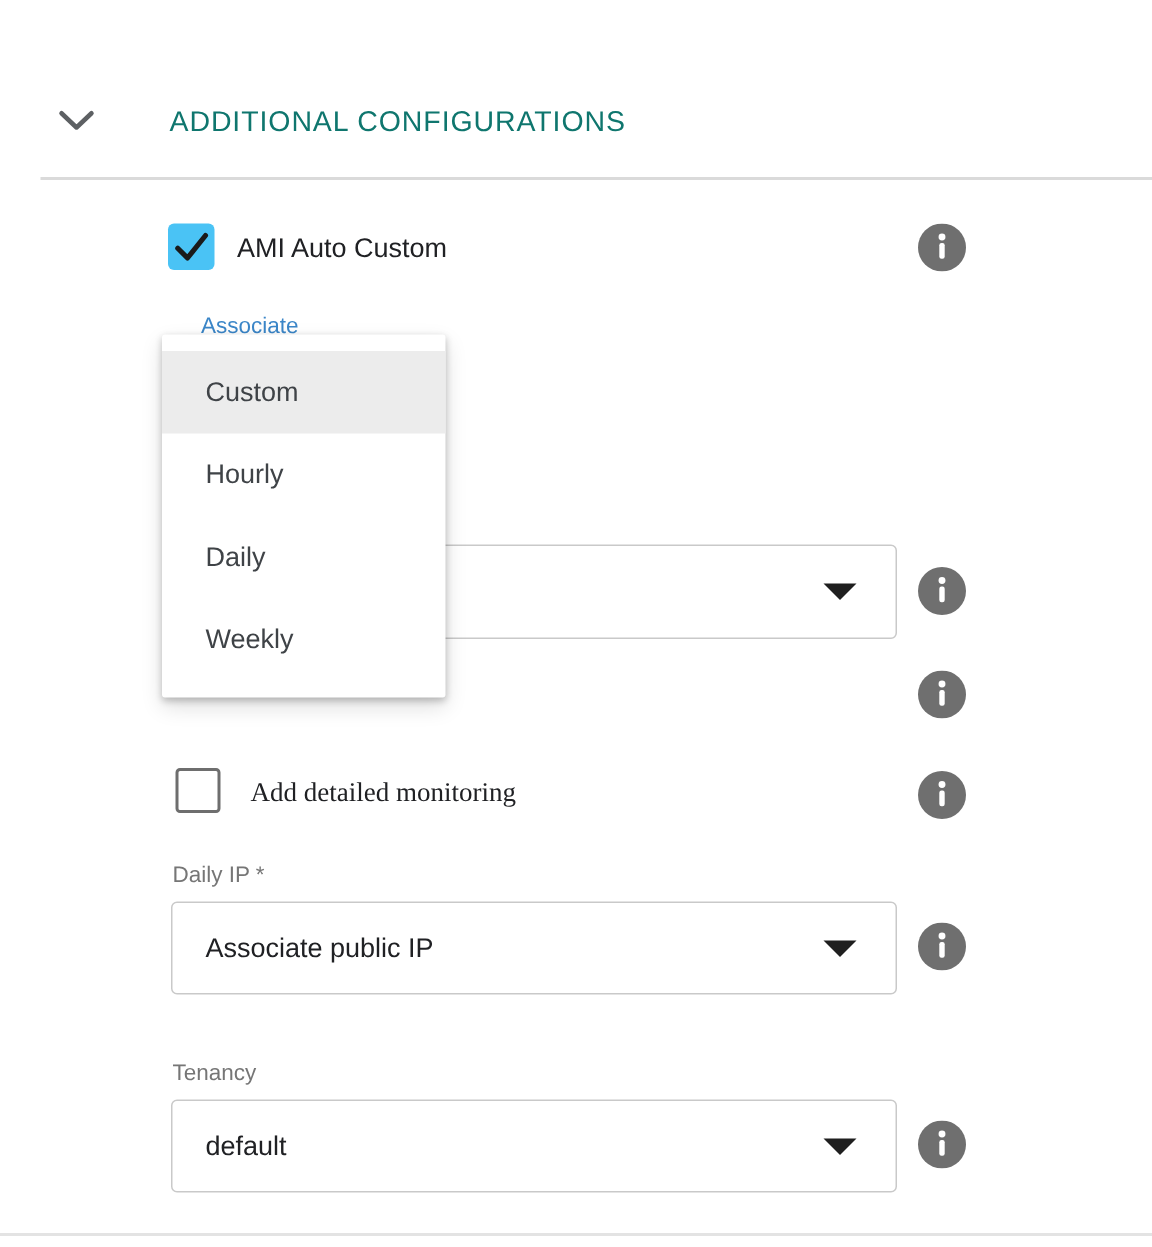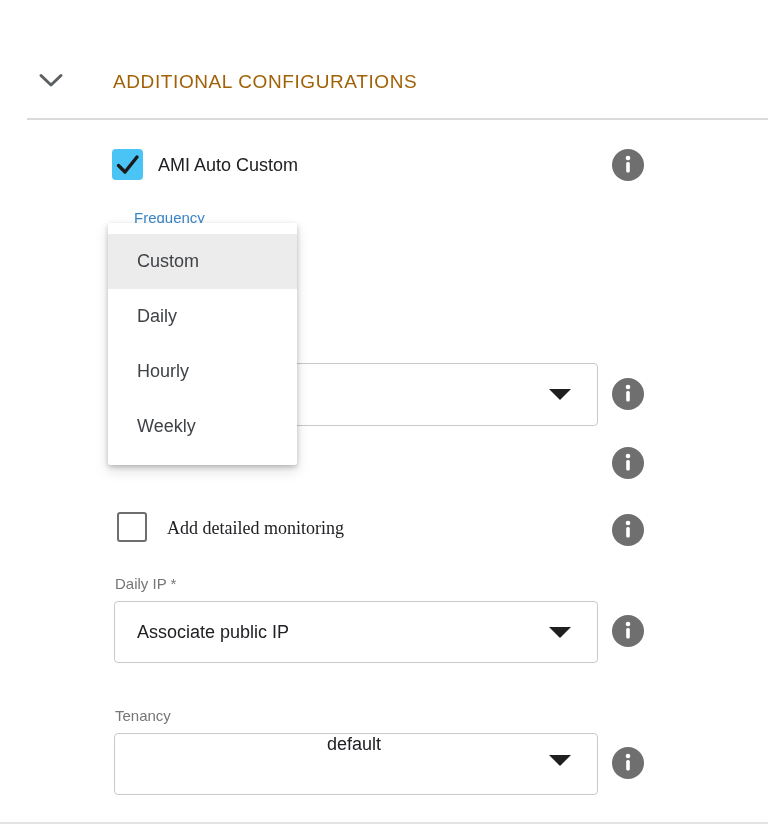--- a/index.html
+++ b/index.html
@@ -7,21 +7,21 @@
     width:768px;height:831px;position:relative;overflow:hidden;
     font-family:"Liberation Sans","DejaVu Sans",sans-serif;
     -webkit-font-smoothing:antialiased;
   }
   .abs{position:absolute;}
 
   
   #chevron{left:38px;top:72px;width:26px;height:17px;cursor:pointer;}
   #section-title{
     left:113px;top:71px;font-size:19px;letter-spacing:0.6px;
-    color:#a16207;font-weight:400;white-space:nowrap;
+    color:#0f766e;font-weight:400;white-space:nowrap;
   }
   #divider-top{left:27px;top:118px;width:741px;height:2px;background:#dadada;}
   #divider-bottom{left:0;top:822px;width:768px;height:2px;background:#e3e3e3;}
 
   
   .checkbox{box-sizing:border-box;border-radius:3px;cursor:pointer;}
   #ami-checkbox{
     left:112px;top:149px;width:31px;height:31px;border-radius:4px;
     background:var(--checkbox-checked,#4ac3f5);display:flex;align-items:center;justify-content:center;
   }
@@ -40,21 +40,21 @@
   #tenancy-label{left:115px;top:707px;}
 
   
   .select{
     box-sizing:border-box;width:484px;height:62px;left:114px;
     border:1px solid #c9c9c9;border-radius:4px;background:#fff;
     display:flex;align-items:center;padding:0 26px 0 22px;cursor:pointer;
   }
   #frequency-select{top:363px;height:63px;}
   #public-ip-select{top:601px;gap:24px;}
-  #tenancy-select{top:733px;flex-direction:column;}
+  #tenancy-select{top:733px;}
   .select-value{font-size:18px;color:#202124;white-space:nowrap;}
   .select-arrow{
     margin-left:auto;width:0;height:0;
     border-left:11px solid transparent;border-right:11px solid transparent;
     border-top:11px solid #1f1f1f;
   }
 
   
   #frequency-menu{
     left:108px;top:223px;width:189px;background:#fff;z-index:10;
@@ -95,21 +95,21 @@
   </div>
   <div id="ami-label" class="abs">AMI Auto Custom</div>
   <div id="info-ami" class="abs info-wrap">
     <svg class="info" viewBox="0 0 32 32" width="32" height="32">
       <circle cx="16" cy="16" r="16" fill="currentColor"></circle>
       <circle cx="16" cy="9" r="2.3" fill="#fff"></circle>
       <rect x="14.2" y="13" width="3.6" height="10.5" rx="1.5" fill="#fff"></rect>
     </svg>
   </div>
 
-  <div id="frequency-label" class="abs field-label">Frequency</div>
+  <div id="frequency-label" class="abs field-label">Associate</div>
 
   <div id="frequency-select" class="abs select">
     <span class="select-arrow"></span>
   </div>
   <div id="info-frequency" class="abs info-wrap">
     <svg class="info" viewBox="0 0 32 32" width="32" height="32">
       <circle cx="16" cy="16" r="16" fill="currentColor"></circle>
       <circle cx="16" cy="9" r="2.3" fill="#fff"></circle>
       <rect x="14.2" y="13" width="3.6" height="10.5" rx="1.5" fill="#fff"></rect>
     </svg>
@@ -128,22 +128,22 @@
   <div id="info-monitoring" class="abs info-wrap">
     <svg class="info" viewBox="0 0 32 32" width="32" height="32">
       <circle cx="16" cy="16" r="16" fill="currentColor"></circle>
       <circle cx="16" cy="9" r="2.3" fill="#fff"></circle>
       <rect x="14.2" y="13" width="3.6" height="10.5" rx="1.5" fill="#fff"></rect>
     </svg>
   </div>
 
   <div id="frequency-menu" class="abs">
       <div class="menu-item highlighted">Custom</div>
+      <div class="menu-item">Hourly</div>
       <div class="menu-item">Daily</div>
-      <div class="menu-item">Hourly</div>
       <div class="menu-item">Weekly</div>
     </div>
 
   <div id="public-ip-label" class="abs field-label">Daily IP *</div>
   <div id="public-ip-select" class="abs select">
     <span class="select-value">Associate public IP</span>
     <span class="select-arrow"></span>
   </div>
   <div id="info-public-ip" class="abs info-wrap">
     <svg class="info" viewBox="0 0 32 32" width="32" height="32">

